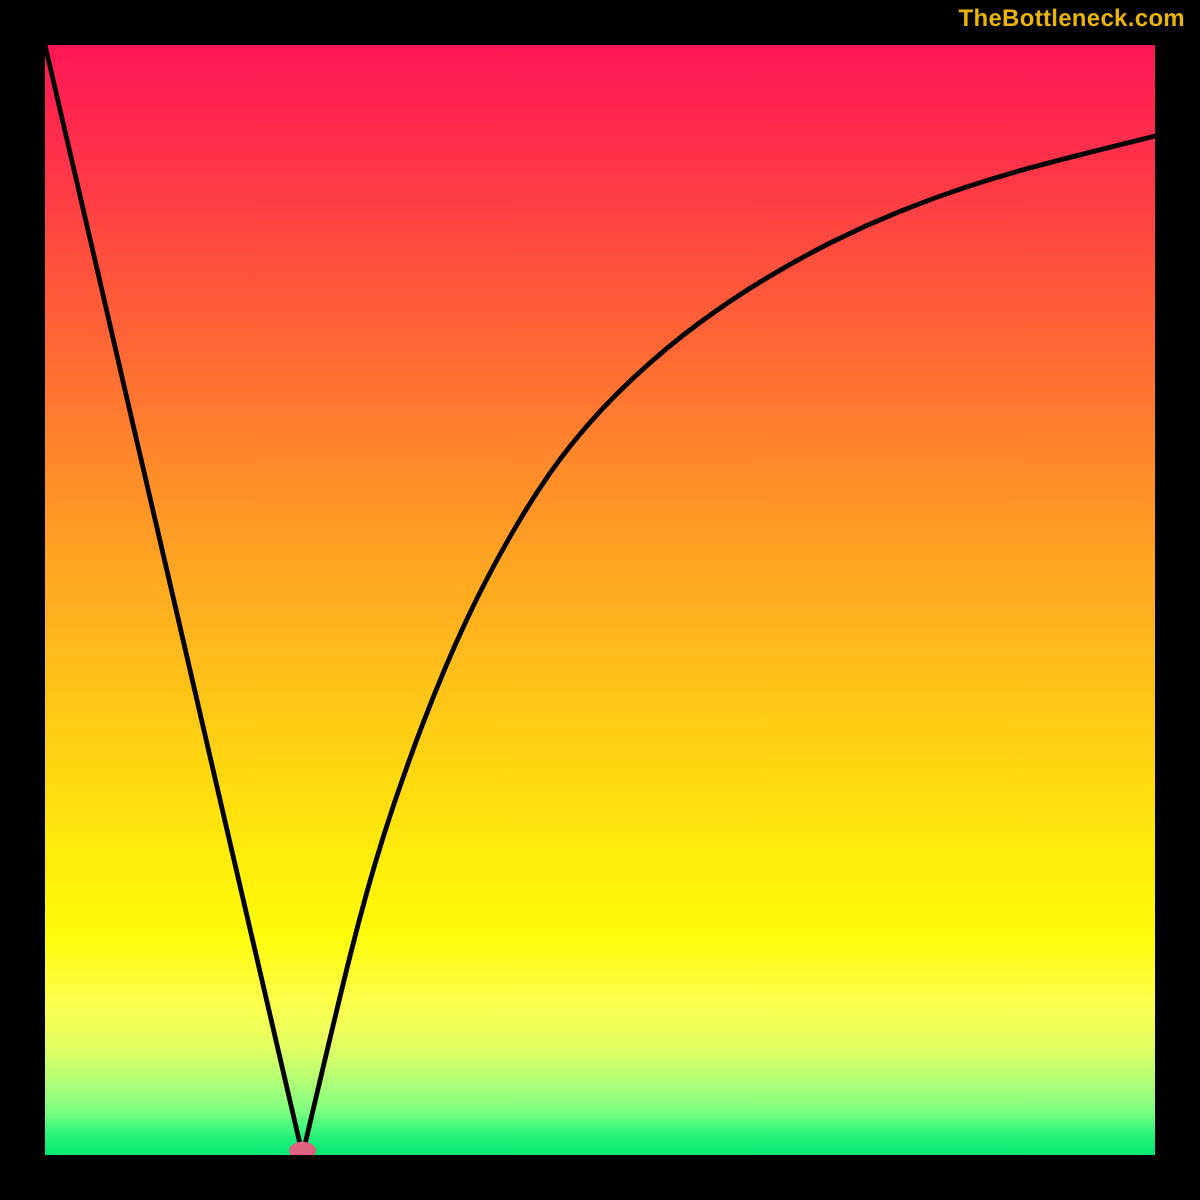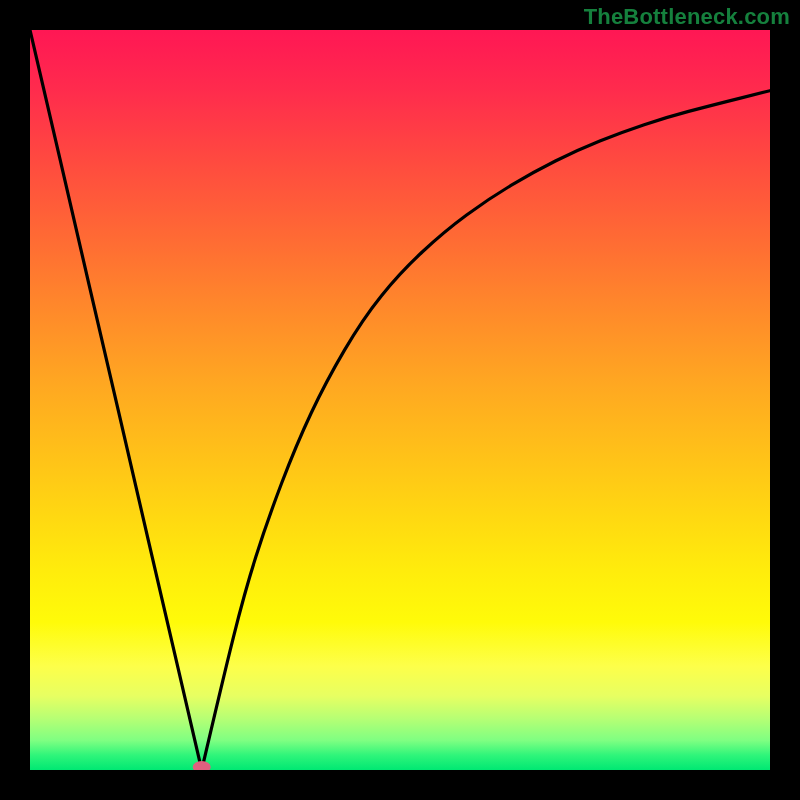--- a/index.html
+++ b/index.html
@@ -14,22 +14,22 @@
   .outer {
     width: 800px;
     height: 800px;
     background: #000;
     position: relative;
   }
   .watermark {
     position: absolute;
     top: 4px;
     right: 10px;
-    color: #15803d;
-    font-size: 22px;
+    color: #eab308;
+    font-size: 16px;
     font-weight: 600;
     letter-spacing: 0.2px;
     z-index: 3;
     user-select: none;
   }
   .plot {
     position: absolute;
     left: 30px;
     top: 30px;
     width: 740px;

